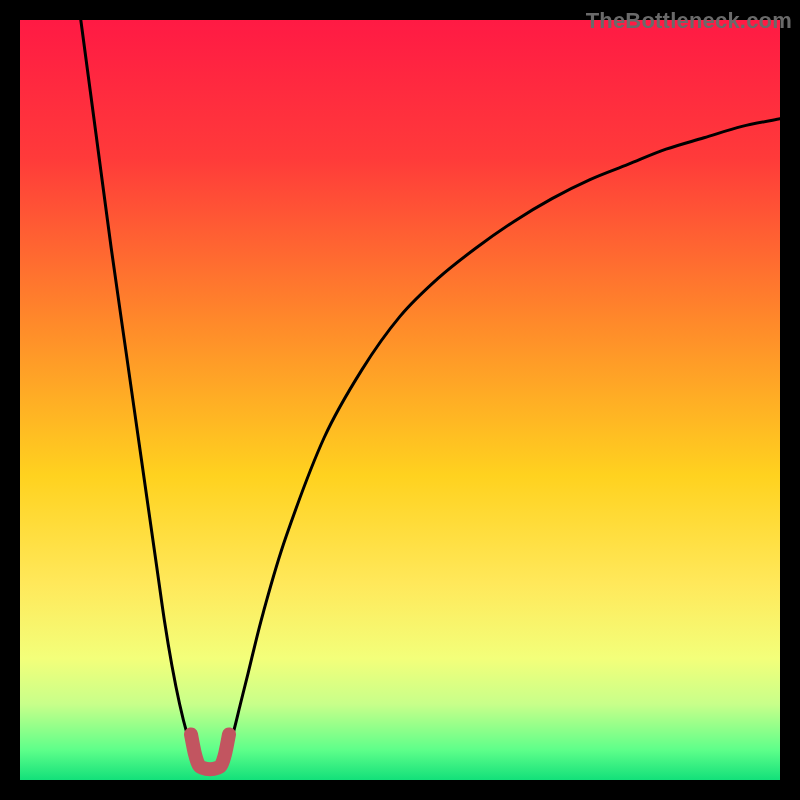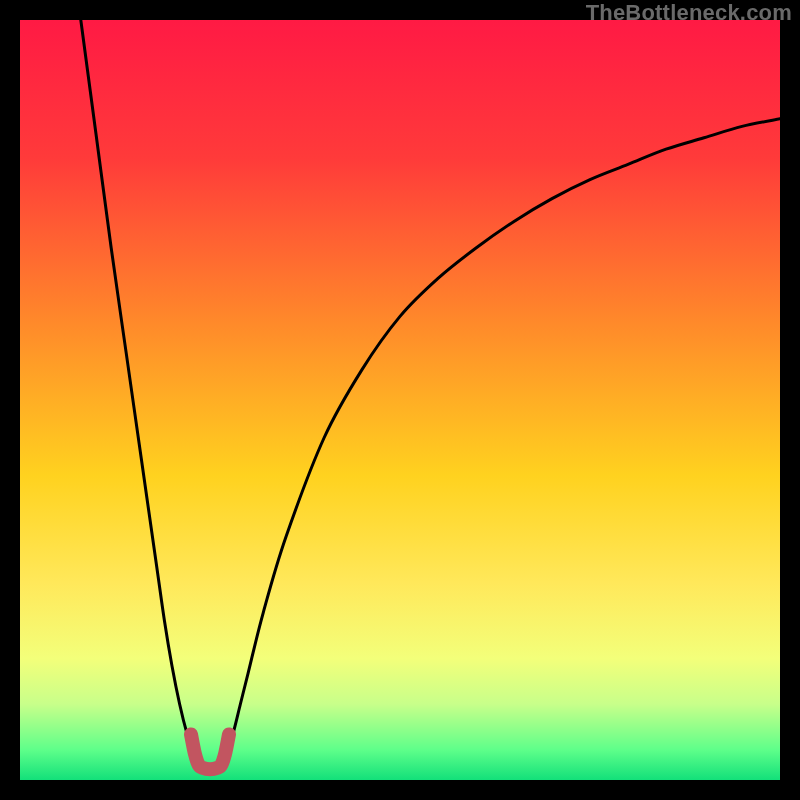--- a/index.html
+++ b/index.html
@@ -14,21 +14,21 @@
   .plot-area {
     position: absolute;
     top: 20px;
     left: 20px;
     width: 760px;
     height: 760px;
     overflow: hidden;
   }
   .watermark {
     position: absolute;
-    top: 0px;
+    top: 8px;
     right: 8px;
     color: #6a6a6a;
     font-size: 22px;
     font-weight: 600;
     letter-spacing: 0.2px;
     z-index: 10;
     user-select: none;
   }
   svg {
     display: block;

